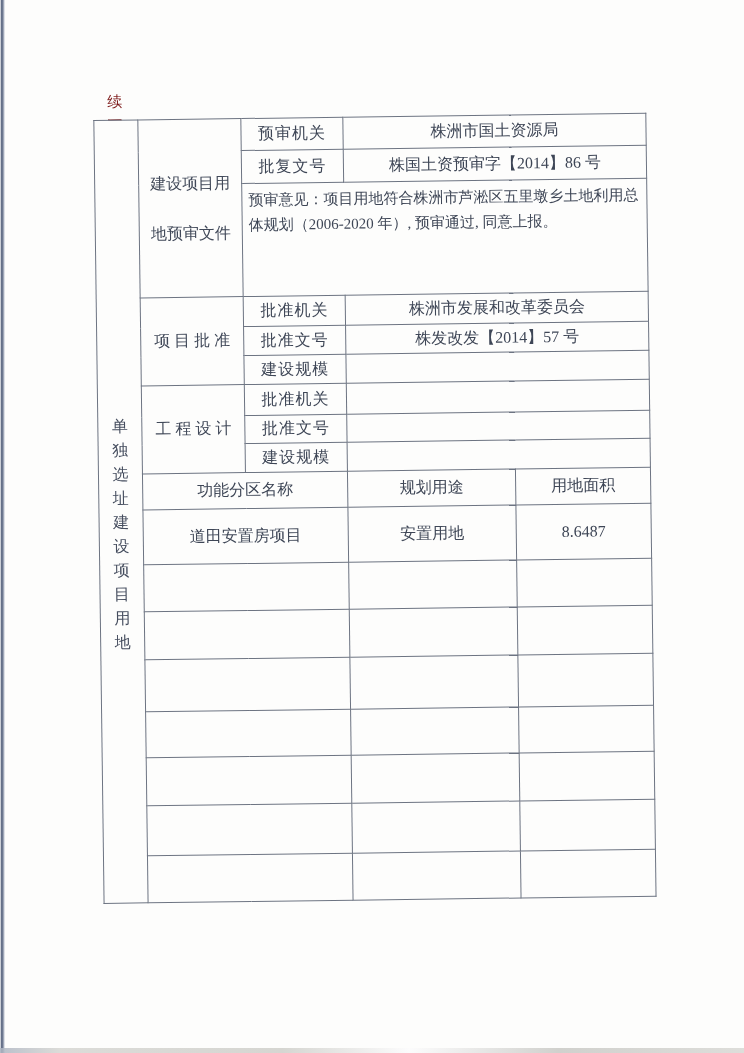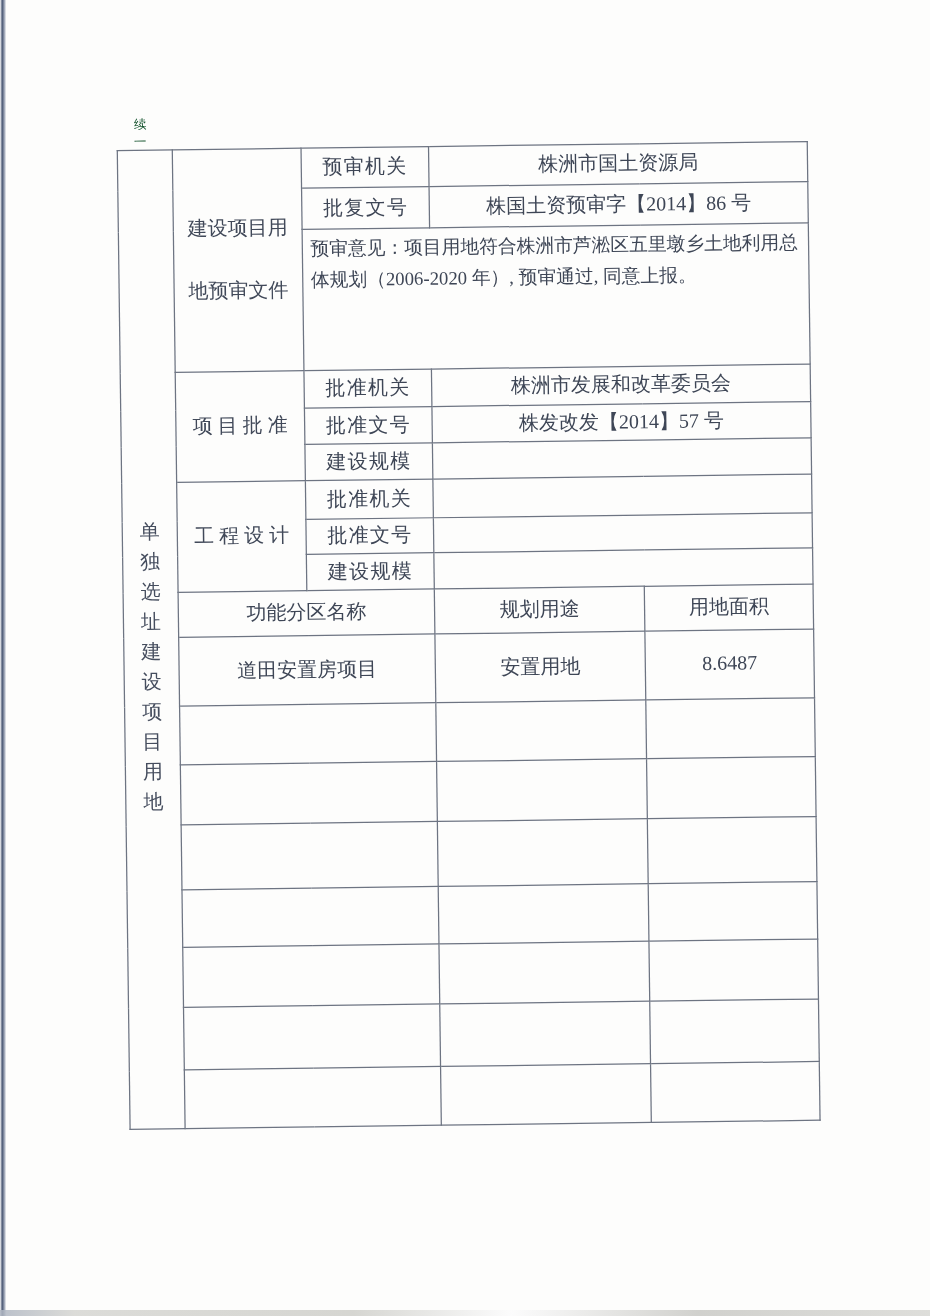--- a/index.html
+++ b/index.html
@@ -32,23 +32,23 @@
     position: absolute;
     left: 93px;
     top: 95px;
     transform: rotate(-0.75deg);
     transform-origin: 0 0;
   }
   .cont-label {
     position: absolute;
     left: 14px;
     top: -2px;
-    font-size: 10px;
+    font-size: 15px;
     letter-spacing: 1px;
-    color: #14532d;
+    color: #7f1d1d;
   }
   table.form {
     position: absolute;
     left: 0;
     top: 25px;
     border-collapse: collapse;
     table-layout: fixed;
     width: 552px;
   }
   table.form td {

